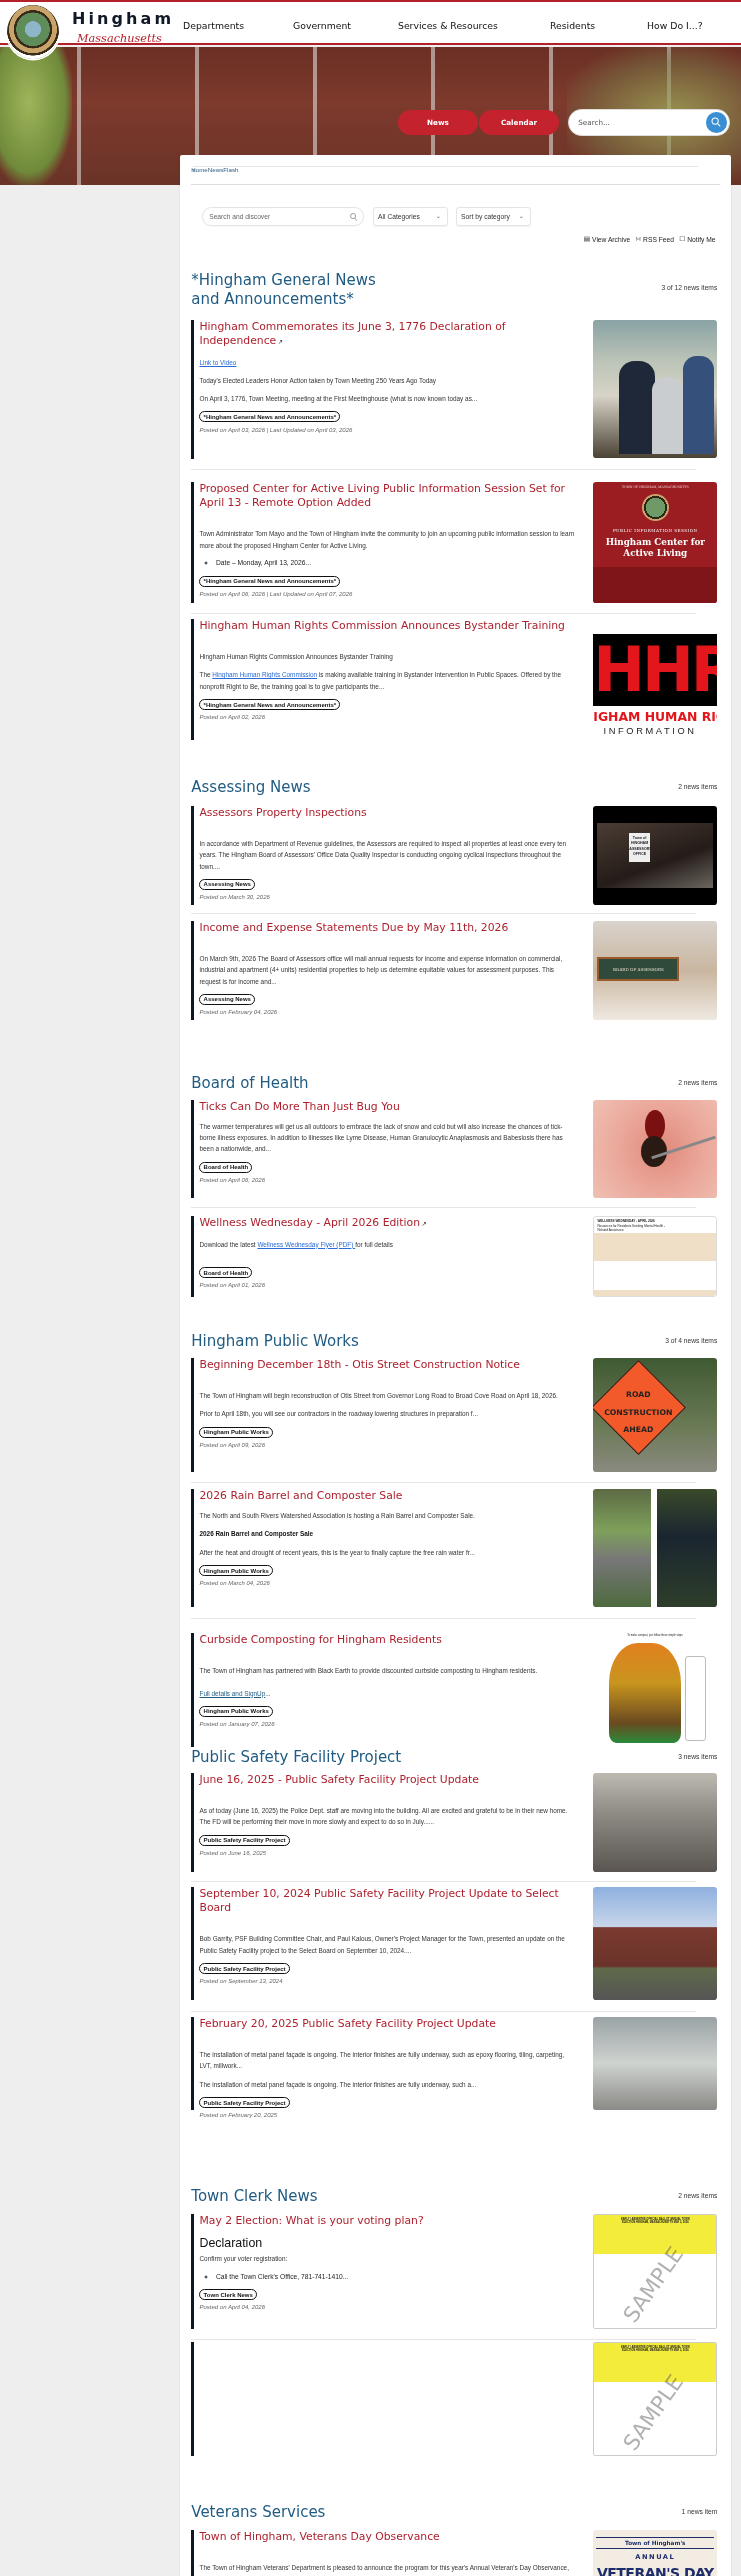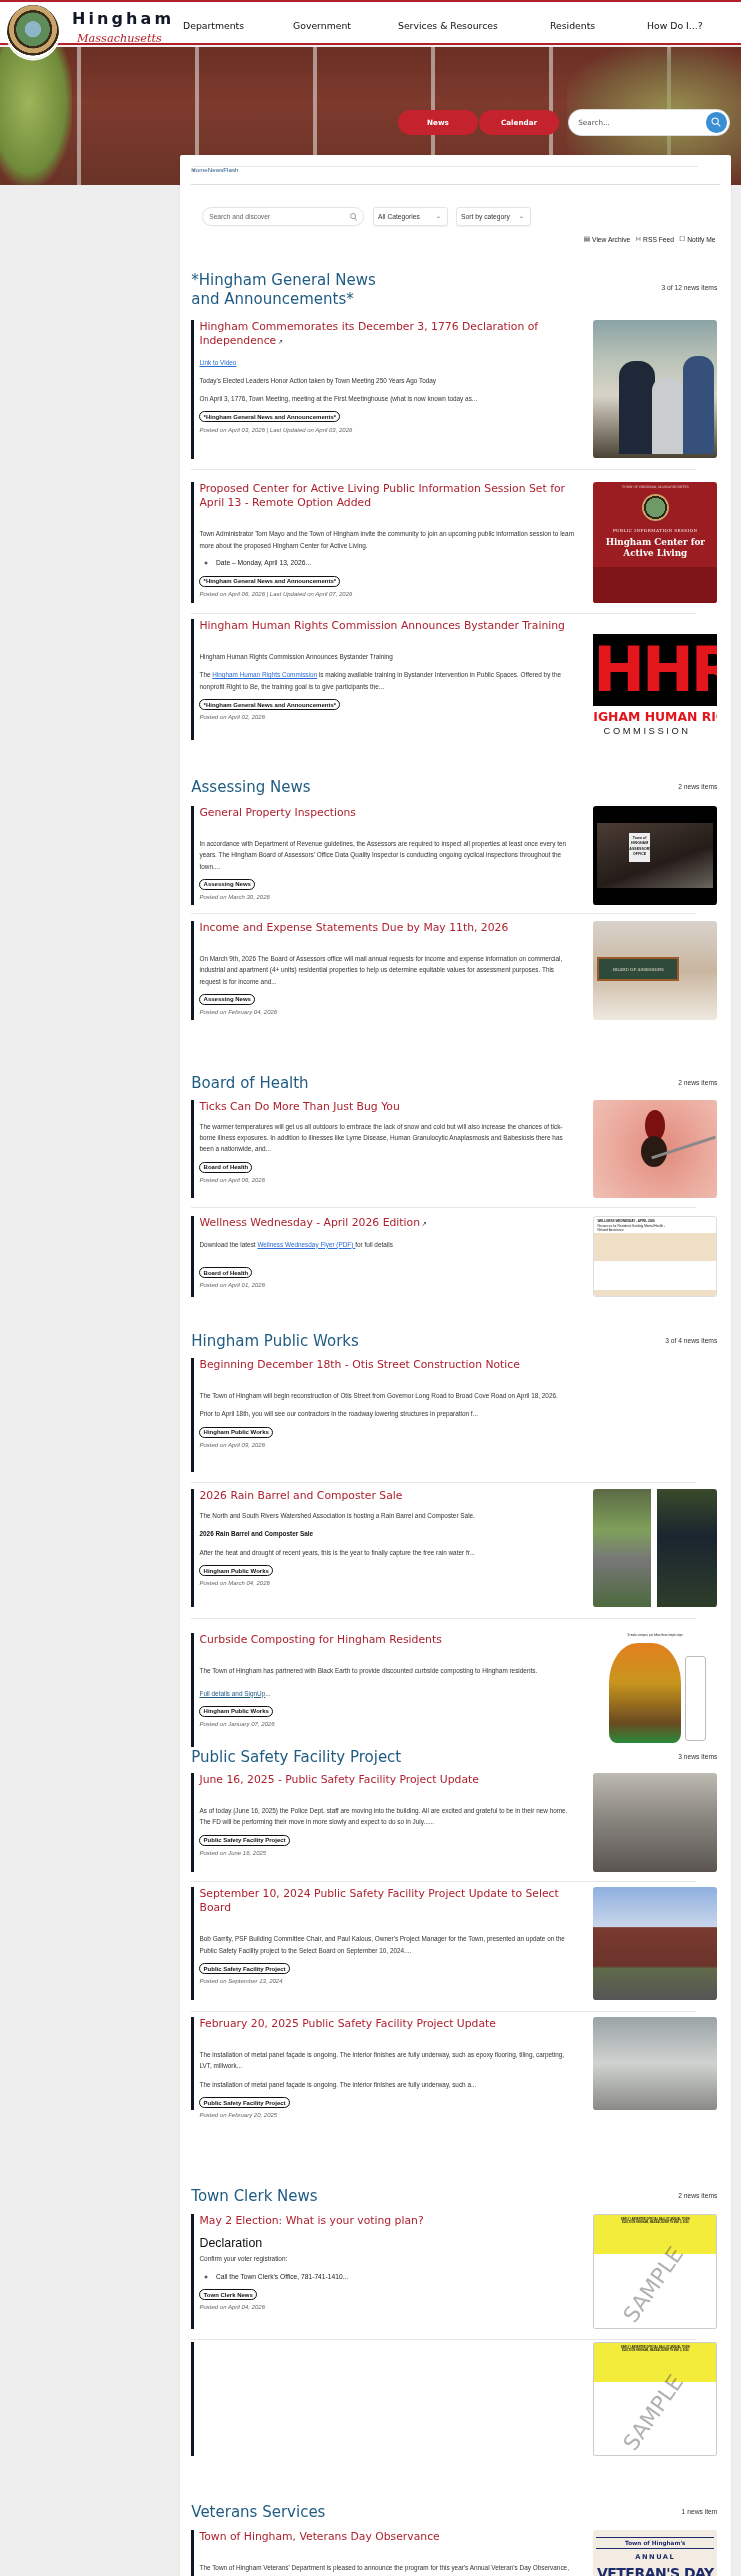--- a/index.html
+++ b/index.html
@@ -130,21 +130,21 @@
 
   <div class="section" style="top:116px;height:629px">
     <div class="sec-head" style="width:526px">
       <h2 class="sec-title" style="width:216px">*Hingham General News and Announcements*</h2>
       <span class="sec-count" style="top:13px">3 of 12 news items</span>
     </div>
 
     <div class="item" style="top:49px;height:139px">
       <div class="bar"></div>
       <div class="txt">
-        <a class="title"><span>Hingham Commemorates its December 3, 1776 Declaration of Independence</span><span class="ext">↗</span></a>
+        <a class="title"><span>Hingham Commemorates its June 3, 1776 Declaration of Independence</span><span class="ext">↗</span></a>
         <p><a class="lnk">Link to Video</a></p>
         <p>Today's Elected Leaders Honor Action taken by Town Meeting 250 Years Ago Today</p>
         <p style="margin-top:6.2px">On April 3, 1776, Town Meeting, meeting at the First Meetinghouse (what is now known today as...</p>
         <span class="tag">*Hingham General News and Announcements*</span>
         <span class="posted">Posted on April 03, 2026 | Last Updated on April 03, 2026</span>
       </div>
       <div class="thumb" style="height:138px;background:linear-gradient(180deg,#8aa3a5 0%,#bcc4b8 30%,#d8d3c7 55%,#4a4334 100%)">
         <div style="position:absolute;left:26px;top:41px;width:36px;height:93px;background:#1f2838;border-radius:15.5px 15.5px 0 0"></div>
         <div style="position:absolute;left:59px;top:57px;width:31px;height:77px;background:#c9cdd0;border-radius:13.4px 13.4px 0 0"></div>
         <div style="position:absolute;left:90px;top:36px;width:31px;height:98px;background:#35507a;border-radius:13.4px 13.4px 0 0"></div>
@@ -178,34 +178,34 @@
       <div class="txt">
         <a class="title">Hingham Human Rights Commission Announces Bystander Training</a>
         <p style="margin-top:17.5px">Hingham Human Rights Commission Announces Bystander Training</p>
         <p><span>The </span><a class="lnk">Hingham Human Rights Commission</a><span> is making available training in Bystander Intervention in Public Spaces. Offered by the nonprofit Right to Be, the training goal is to give participants the...</span></p>
         <span class="tag">*Hingham General News and Announcements*</span>
         <span class="posted">Posted on April 02, 2026</span>
       </div>
       <div class="thumb" style="top:7.7px;height:116px;background:#fff;border-radius:0">
         <div style="position:absolute;left:0;right:0;top:7.7px;height:72px;background:#000;color:#e3161b;font-family:'DejaVu Sans',sans-serif;font-weight:bold;font-size:62px;line-height:72px;letter-spacing:-3.1px;overflow:hidden">HHRC</div>
         <div style="position:absolute;left:0;top:82px;color:#e3161b;font-family:'DejaVu Sans',sans-serif;font-weight:bold;font-size:12.4px;white-space:nowrap">IGHAM HUMAN RIGH</div>
-        <div style="position:absolute;left:10.3px;top:99px;color:#222;font-size:9.3px;letter-spacing:2.6px">COMMISSION</div>
+        <div style="position:absolute;left:10.3px;top:99px;color:#222;font-size:9.3px;letter-spacing:2.6px">INFORMATION</div>
       </div>
     </div>
   </div>
 
   <div class="section" style="top:623px;height:258px">
     <div class="sec-head">
         <h2 class="sec-title">Assessing News</h2>
         <span class="sec-count">2 news items</span>
       </div>
     <div class="item" style="top:28px;height:99px">
       <div class="bar"></div>
       <div class="txt">
-        <a class="title">General Property Inspections</a>
+        <a class="title">Assessors Property Inspections</a>
         <p style="margin-top:17.5px">In accordance with Department of Revenue guidelines, the Assessors are required to inspect all properties at least once every ten years. The Hingham Board of Assessors' Office Data Quality Inspector is conducting ongoing cyclical inspections throughout the town....</p>
         <span class="tag">Assessing News</span>
         <span class="posted">Posted on March 30, 2026</span>
       </div>
       <div class="thumb" style="height:99px;background:#000">
         <div style="position:absolute;left:4.1px;right:4.1px;top:17px;height:65px;background:linear-gradient(160deg,#4b3d35,#241c18 60%,#6b6660)"></div>
         <div style="position:absolute;left:36px;top:27px;width:20.6px;height:29px;background:#eee;color:#222;font-size:3.6px;font-weight:bold;text-align:center;padding-top:3.1px;line-height:5.2px">Town of HINGHAM ASSESSORS OFFICE</div>
       </div>
       <div class="sep" style="top:107px"></div>
     </div>
@@ -268,20 +268,28 @@
         <span class="sec-count">3 of 4 news items</span>
       </div>
     <div class="item" style="top:26px;height:114px">
       <div class="bar"></div>
       <div class="txt">
         <a class="title">Beginning December 18th - Otis Street Construction Notice</a>
         <p style="margin-top:17.5px">The Town of Hingham will begin reconstruction of Otis Street from Governor Long Road to Broad Cove Road on April 18, 2026.</p>
         <p>Prior to April 18th, you will see our contractors in the roadway lowering structures in preparation f...</p>
         <span class="tag">Hingham Public Works</span>
         <span class="posted">Posted on April 09, 2026</span>
+      </div>
+      <div class="thumb" style="height:114px;background:linear-gradient(180deg,#3f5a33,#6a7a55 60%,#8a8a80)">
+        <div style="position:absolute;left:11.3px;top:15.5px;width:67px;height:67px;background:#f25a2a;transform:rotate(45deg);border:1.5px solid #222"></div>
+        <div style="position:absolute;left:0;top:28px;width:90px;text-align:center;font-family:'DejaVu Sans',sans-serif;font-weight:bold;font-size:7.7px;line-height:17.5px;color:#222">
+          <div>ROAD</div>
+          <div>CONSTRUCTION</div>
+          <div>AHEAD</div>
+        </div>
       </div>
       <div class="sep" style="top:124px"></div>
     </div>
     <div class="item" style="top:157px;height:118px">
       <div class="bar"></div>
       <div class="txt">
         <a class="title">2026 Rain Barrel and Composter Sale</a>
         <p style="margin-top:6.2px">The North and South Rivers Watershed Association is hosting a Rain Barrel and Composter Sale.</p>
         <p class="b">2026 Rain Barrel and Composter Sale</p>
         <p>After the heat and drought of recent years, this is the year to finally capture the free rain water fr...</p>

